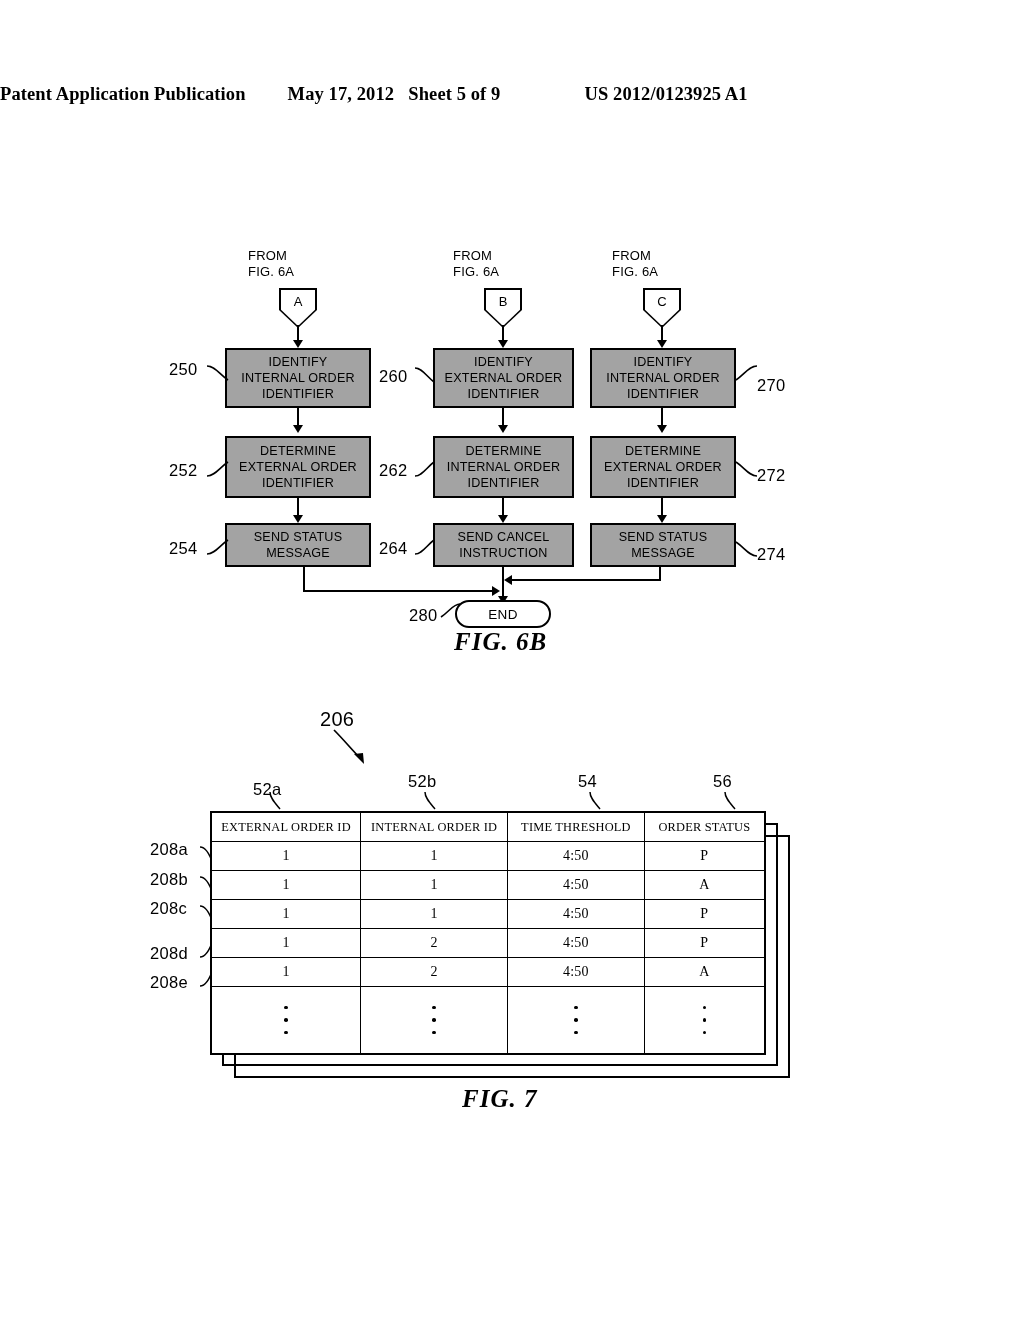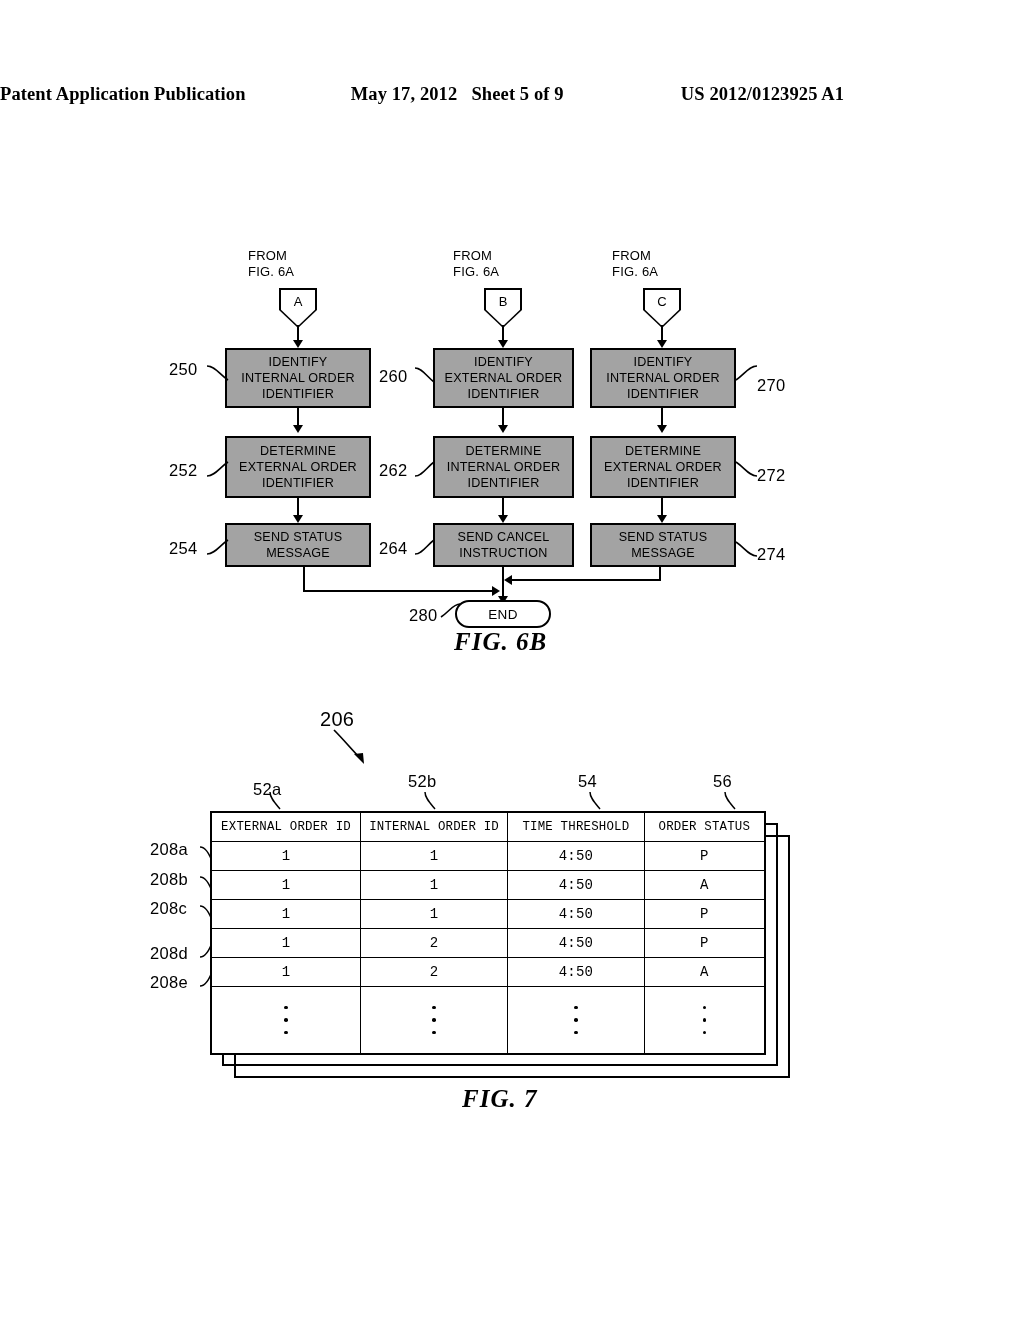--- a/index.html
+++ b/index.html
@@ -15,30 +15,30 @@
     color: #000000;
     overflow: hidden;
   }
 
   
   .pub-header {
     position: absolute;
     left: 0; top: 84px;
     width: 844px;
     display: flex;
-    justify-content: space-between;
+    justify-content: flex-start;
     align-items: baseline;
     font-family: "Liberation Serif", serif;
     font-weight: bold;
     font-size: 18.5px;
     letter-spacing: 0.1px;
     white-space: nowrap;
   }
   .pub-header .seg-title { margin-right: 42px; }
-  .pub-header .seg-date  { margin-right: 54px; }
+  .pub-header .seg-date  { margin-right: 84px; }
 
   
   .flowtext {
     position: absolute;
     font-family: "Liberation Sans", sans-serif;
     font-size: 13px;
     line-height: 15.5px;
     text-align: left;
     white-space: pre-line;
     letter-spacing: 0.2px;
@@ -163,21 +163,21 @@
     background: #fff;
     box-sizing: border-box;
     z-index: 3;
   }
   #fig7-table td, #fig7-table th {
     border: 1.5px solid #000;
     padding: 0;
     height: 28px;
     text-align: center;
     vertical-align: middle;
-    font-family: Liberation Mono, monospace;
+    font-family: Liberation Serif, serif;
     font-size: 13px;
     font-weight: normal;
     letter-spacing: 0.2px;
   }
   #fig7-table th { font-size: 12.4px; }
   #fig7-table td.cell { font-size: 14px; }
   #fig7-table td.dots {
     height: 66px;
     font-size: 13px;
     line-height: 15px;

